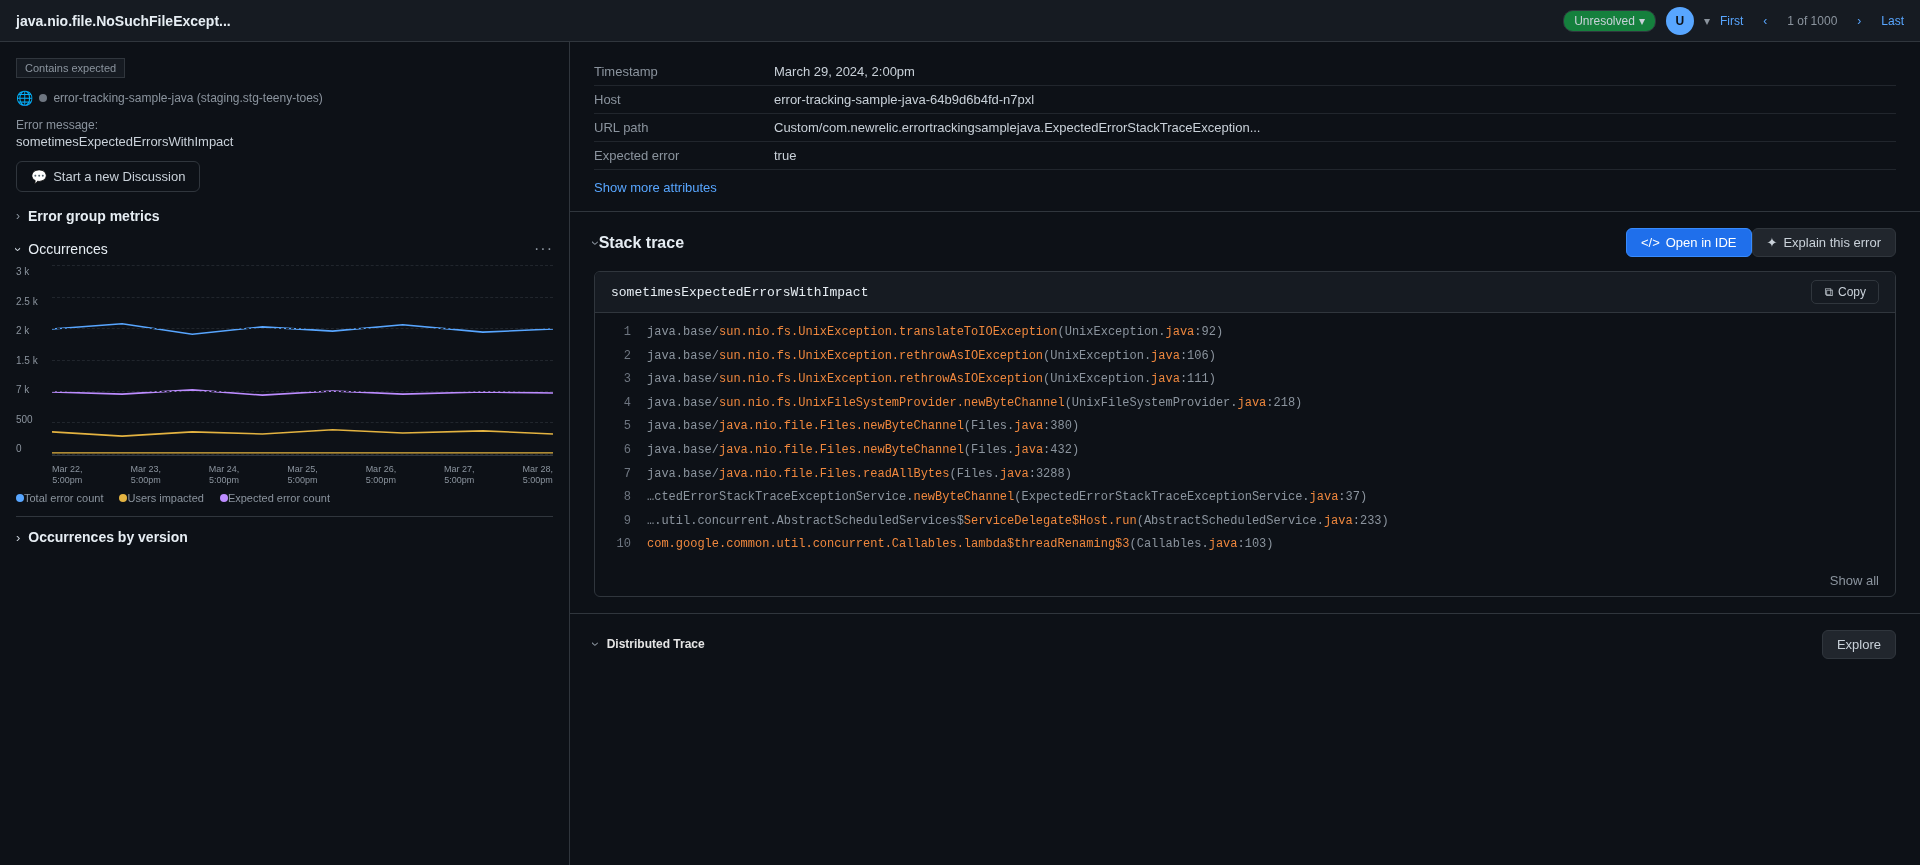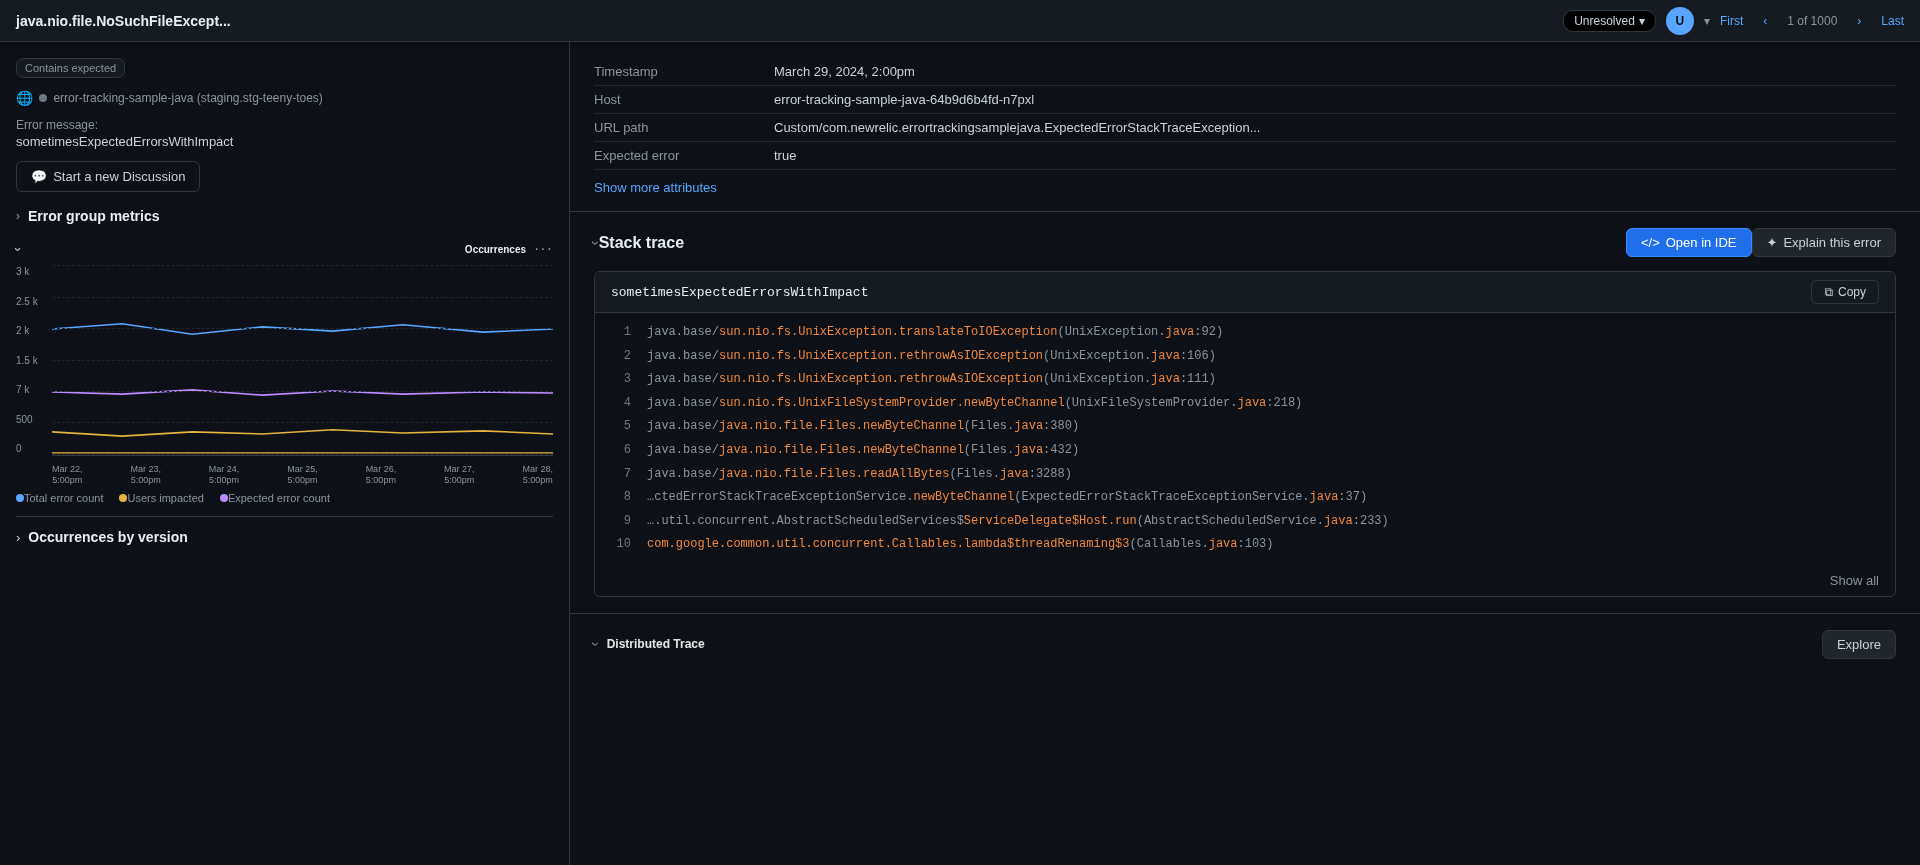--- a/index.html
+++ b/index.html
@@ -27,21 +27,21 @@
       gap: 10px;
       flex-shrink: 0;
     }
     .top-bar-title {
       font-size: 14px;
       color: #e6edf3;
       font-weight: 600;
       flex: 1;
     }
     .badge-unresolved {
-      background: #000000;
+      background: #15803d;
       border: 1px solid #30363d;
       border-radius: 10px;
       padding: 3px 10px;
       font-size: 12px;
       color: #c9d1d9;
       cursor: pointer;
       display: flex;
       align-items: center;
       gap: 4px;
     }
@@ -83,21 +83,21 @@
       border-right: 1px solid #30363d;
       overflow-y: auto;
       padding: 16px;
       display: flex;
       flex-direction: column;
       gap: 12px;
     }
     .badge-contains-expected {
       background: #161b22;
       border: 1px solid #30363d;
-      border-radius: 7px;
+      border-radius: 0;
       padding: 3px 8px;
       font-size: 11px;
       color: #8b949e;
       display: inline-block;
     }
     .app-info {
       display: flex;
       align-items: center;
       gap: 6px;
       font-size: 12px;
@@ -134,25 +134,24 @@
       font-size: 14px;
       font-weight: 700;
       color: #e6edf3;
     }
     .occurrences-header {
       display: flex;
       align-items: center;
       gap: 8px;
     }
     .occurrences-title {
-      font-size: 10px;
-      font-weight: 700;
+      font-size: 14px;
+      font-weight: 400;
       color: #e6edf3;
       flex: 1;
-      text-align: right;
     }
     .three-dots {
       color: #8b949e;
       cursor: pointer;
       font-size: 16px;
       letter-spacing: 1px;
     }
     
     .chart-container {
       position: relative;

